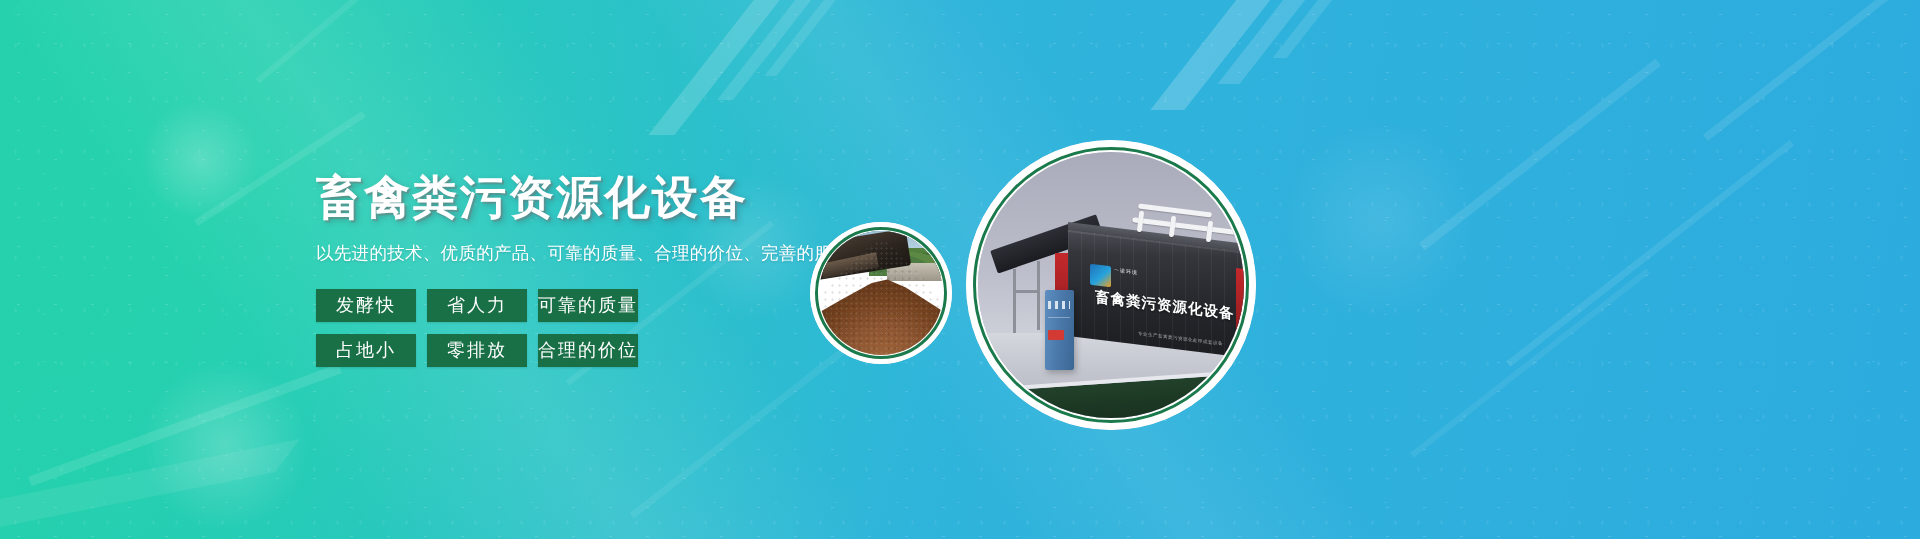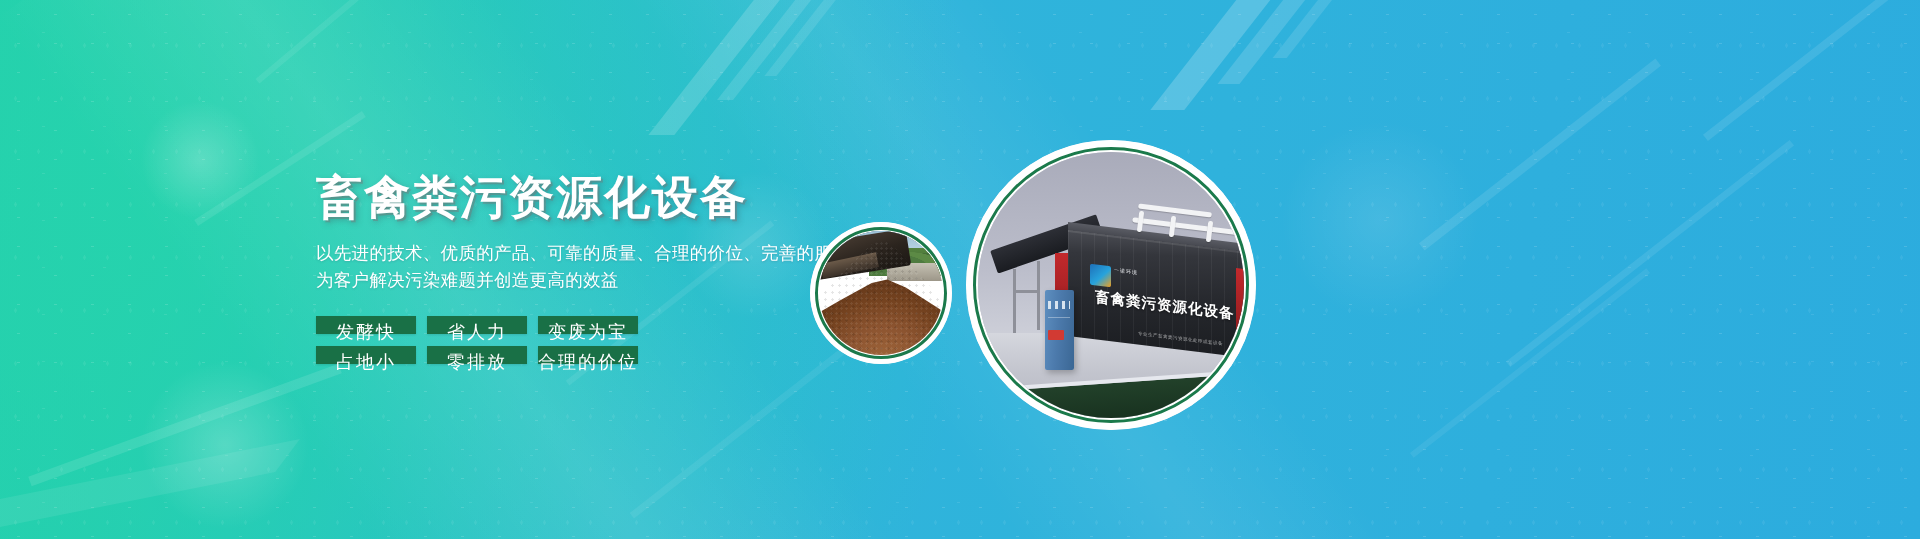--- a/index.html
+++ b/index.html
@@ -114,21 +114,21 @@
 
   
   .tags{
     margin-top:22px;
     display:grid;
     grid-template-columns:repeat(3,100px);
     gap:12px 11px;
     width:334px;
   }
   .tag{
-    height:18px;line-height:33px;
+    height:33px;line-height:33px;
     background:#197046;
     color:#ffffff;
     font-size:18px;letter-spacing:2px;
     text-align:center;
     box-sizing:border-box;
     user-select:none;
     box-shadow:0 1px 2px rgba(0,0,0,.12);
   }
 
   
@@ -306,27 +306,26 @@
   <div class="glow g3"></div>
   <div class="glow g4"></div>
 
   <div class="speckle"></div>
 
   <div class="copy">
     <h1 class="headline">畜禽粪污资源化设备</h1>
 
     <div class="sublines">
       <p class="subline">以先进的技术、优质的产品、可靠的质量、合理的价位、完善的服务</p>
-      <p class="subline">为客户解决污染难题并创造更高的效益</p>
     </div>
 
     <div class="tags">
       <div class="tag">发酵快</div>
       <div class="tag">省人力</div>
-      <div class="tag">变废为宝</div>
+      <div class="tag">可靠的质量</div>
       <div class="tag">占地小</div>
       <div class="tag">零排放</div>
       <div class="tag">合理的价位</div>
     </div>
   </div>
 
   <div class="circle circ-small">
     <div class="ring-outer"></div>
     <div class="ring-green"></div>
     <div class="media">

